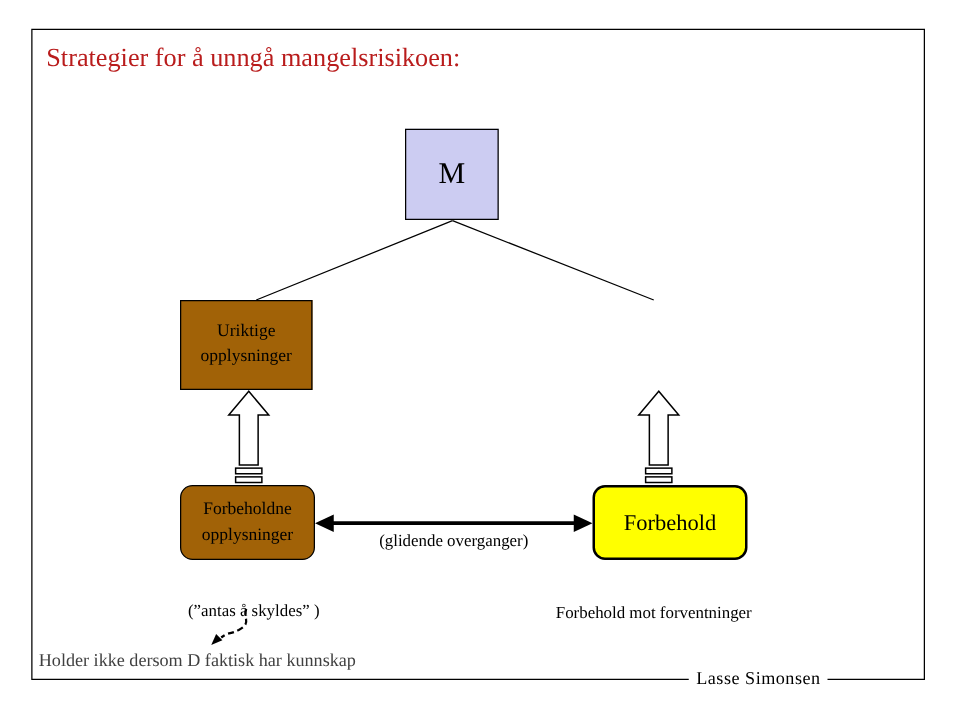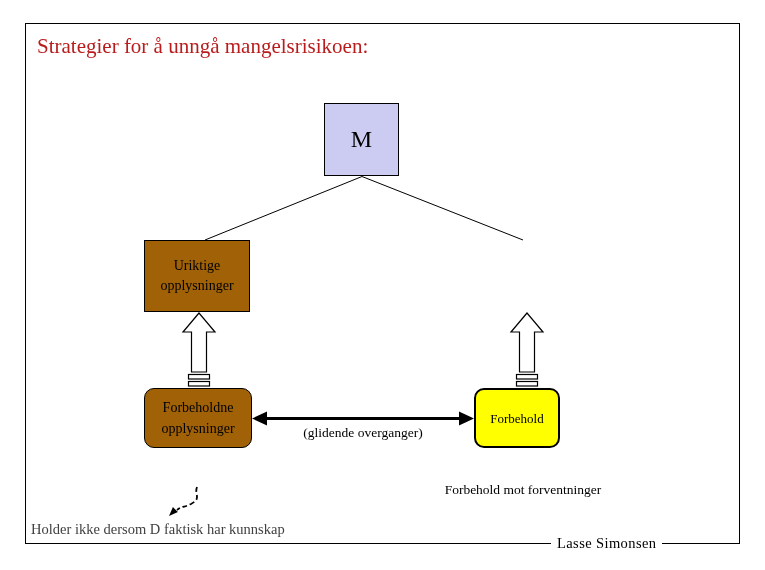--- a/index.html
+++ b/index.html
@@ -60,21 +60,21 @@
     box-sizing: border-box;
   }
   .m-box {
     left: 324px; top: 103px; width: 75px; height: 73px;
     background: var(--m-box-fill, #ccccf2);
     font-size: 24px;
   }
   .uriktige-box   { left: 144px; top: 240px; width: 106px; height: 72px; font-size: 14px; line-height: 20px; }
   .berettigede-box{ left: 473px; top: 240px; width: 107px; height: 72px; font-size: 14px; line-height: 20px; }
   .forbeholdne-box{ left: 144px; top: 388px; width: 108px; height: 60px; font-size: 14px; line-height: 21px; border-radius: 10px; }
-  .forbehold-box  { left: 474px; top: 388px; width: 86px; height: 60px; font-size: 13px; line-height: 21px; border-radius: 10px;
+  .forbehold-box  { left: 474px; top: 388px; width: 124px; height: 60px; font-size: 18px; line-height: 21px; border-radius: 10px;
                     background: var(--highlight-fill, #ffff00); border-width: 2px; }
 
   .caption {
     position: absolute;
     text-align: center;
     color: #000;
     font-size: 13.5px;
     line-height: 16.5px;
     margin-top: 29px;
   }
@@ -155,20 +155,21 @@
     <span>opplysninger</span>
   </div>
 
   <div class="box forbehold-box">
     <span>Forbehold</span>
   </div>
 
   <div class="caption glidende-label">(glidende overganger)</div>
 
   <div class="caption rt-caption">
+    <div>(”antas å skyldes” )</div>
   </div>
 
   <div class="caption right-caption">Forbehold mot forventninger</div>
 
   <div class="note">Holder ikke dersom D faktisk har kunnskap</div>
 
   <div class="footer-author">Lasse Simonsen</div>
 
 </div>
 

